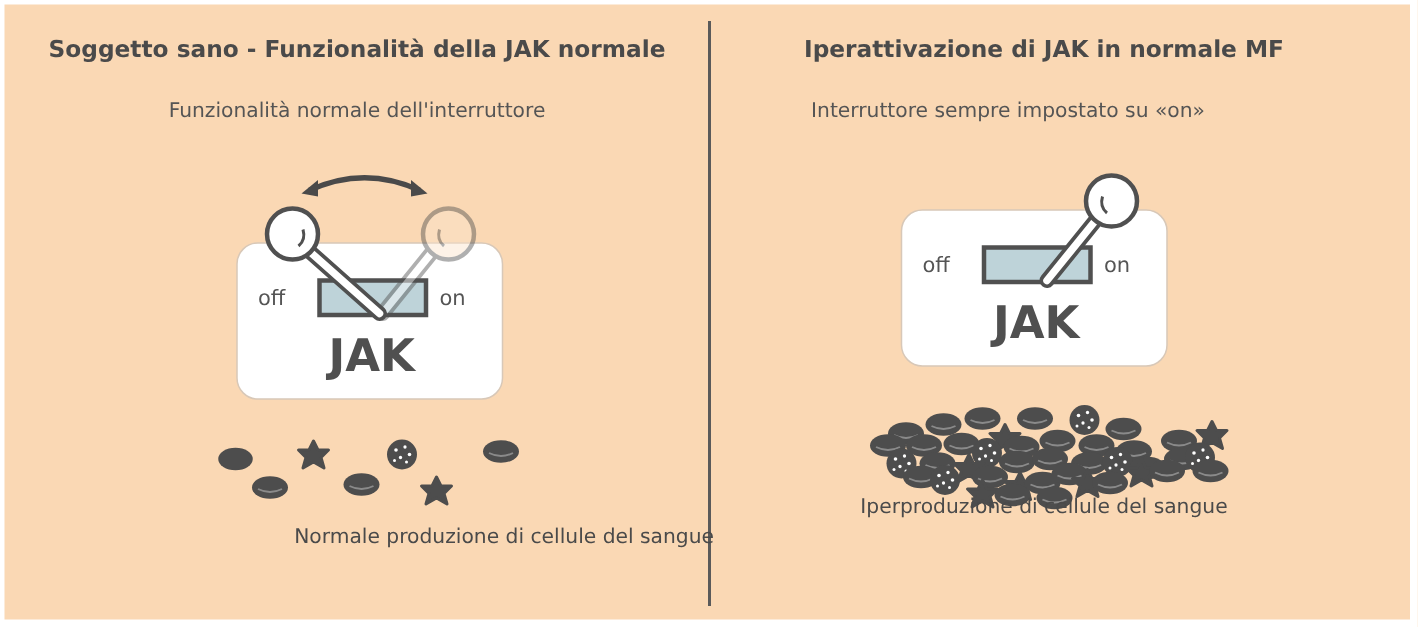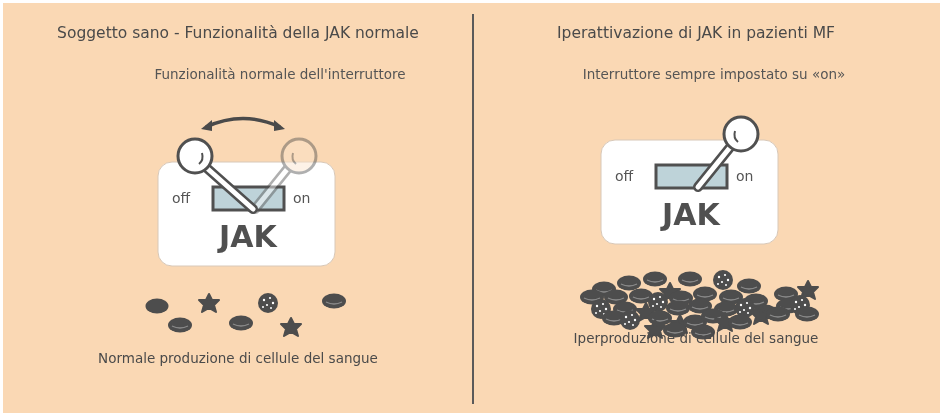--- a/index.html
+++ b/index.html
@@ -1,20 +1,20 @@
 <!DOCTYPE html>
 <html><head>
 <meta charset="utf-8">
 <style>
   html,body{margin:0;padding:0;background:#ffffff;}
   body{width:945px;height:418px;position:relative;overflow:hidden;font-family:"DejaVu Sans","Liberation Sans",sans-serif;}
   .panel{position:absolute;left:3px;top:3px;width:937px;height:410px;background:#FAD8B4;}
   .divider{position:absolute;left:472px;top:14px;width:2px;height:390px;background:#5a5a5a;}
-  .title{position:absolute;font-weight:normal;font-size:15.5px;color:#4a4a4a;white-space:nowrap;text-align:center;}
-  .subtitle{position:absolute;font-size:13.5px;color:#555;white-space:nowrap;text-align:center;padding-left:42px;}
+  .title{position:absolute;font-weight:bold;font-size:15.5px;color:#4a4a4a;white-space:nowrap;text-align:center;}
+  .subtitle{position:absolute;font-size:13.5px;color:#555;white-space:nowrap;text-align:center;}
   .caption{position:absolute;font-size:13.5px;color:#4a4a4a;white-space:nowrap;text-align:center;}
   svg{position:absolute;overflow:visible;}
   .lbl{font-family:"DejaVu Sans","Liberation Sans",sans-serif;fill:#555;font-size:14px;}
   .jak{font-family:"DejaVu Sans","Liberation Sans",sans-serif;fill:#505050;font-size:30px;font-weight:bold;}
 </style>
 </head>
 <body>
 
 <div class="panel"></div>
 <div class="divider"></div>
@@ -76,23 +76,23 @@
   </defs>
   <use href="#rbcflat" x="157" y="306"></use>
   <use href="#rbc" x="180" y="325"></use>
   <use href="#plt" x="209" y="304"></use>
   <use href="#rbc" x="241" y="323"></use>
   <use href="#wbc" x="268" y="303"></use>
   <use href="#plt" x="291" y="328"></use>
   <use href="#rbc" x="334" y="301"></use>
 </svg>
 
-<div class="caption" style="left:0;width:476px;top:350px;">Normale produzione di cellule del sangue</div>
+<div class="caption" style="left:0;width:476px;top:350px;text-align:right;">Normale produzione di cellule del sangue</div>
 
-<div class="title" style="left:476px;width:440px;top:24px;">Iperattivazione di JAK in pazienti MF</div>
+<div class="title" style="left:476px;width:440px;top:24px;">Iperattivazione di JAK in normale MF</div>
 <div class="subtitle" style="left:452px;width:440px;top:66px;">Interruttore sempre impostato su «on»</div>
 
 <svg style="left:0;top:0;" width="945" height="300">
   <rect x="601" y="140" width="177" height="104" rx="14" fill="#ffffff" stroke="#d8c8b8" stroke-width="1"></rect>
   <rect x="656" y="165" width="71" height="23" fill="#BED3D9" stroke="#505050" stroke-width="3"></rect>
   <g>
     <line x1="698" y1="187" x2="736" y2="140" stroke="#505050" stroke-width="10" stroke-linecap="round"></line>
     <line x1="698" y1="187" x2="736" y2="140" stroke="#ffffff" stroke-width="5" stroke-linecap="round"></line>
     <circle cx="741" cy="134" r="17" fill="#ffffff" stroke="#505050" stroke-width="3"></circle>
     <path d="M735 131 Q733 138 738 142" stroke="#505050" stroke-width="2" fill="none"></path>

